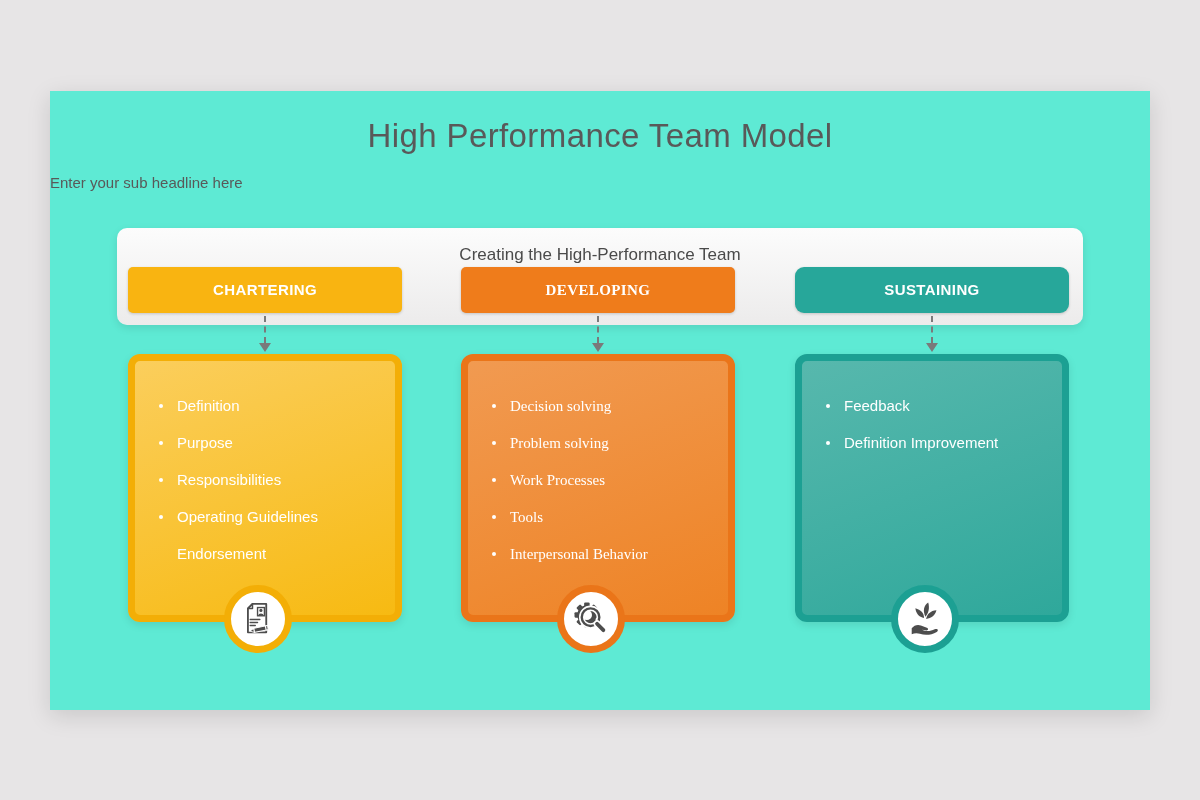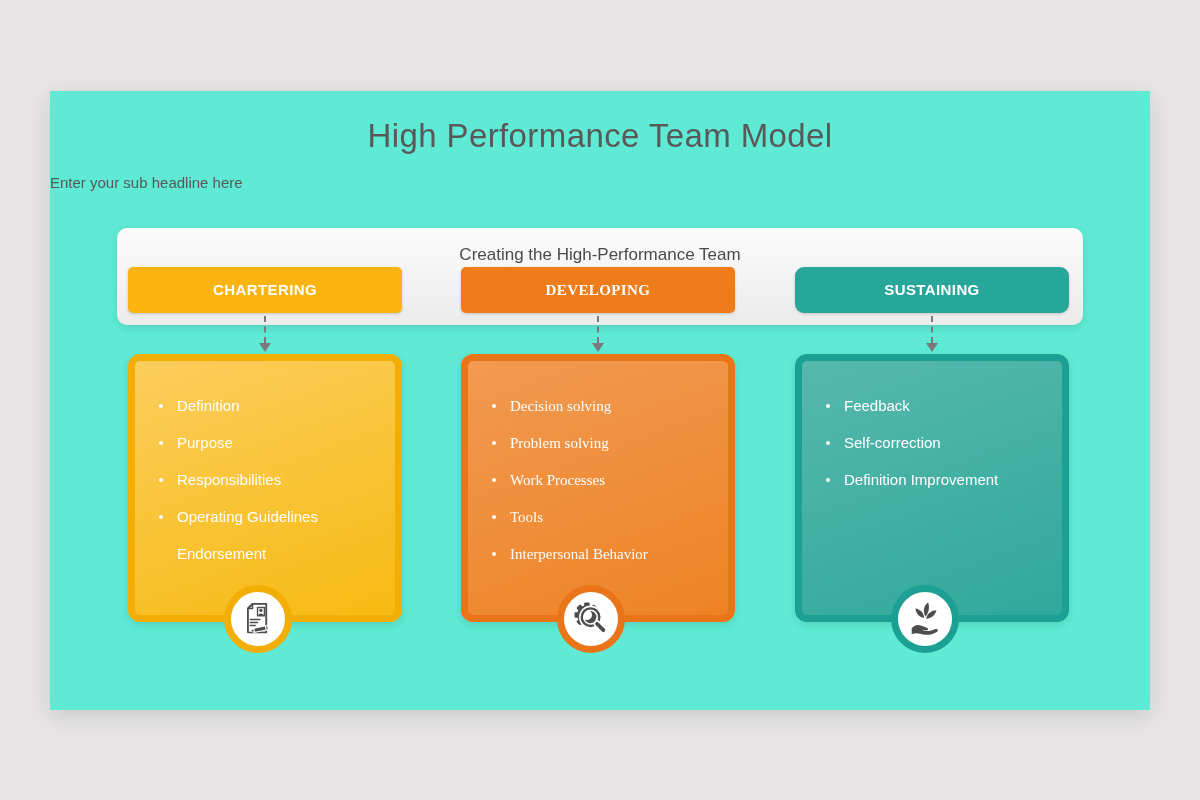--- a/index.html
+++ b/index.html
@@ -208,24 +208,20 @@
       <div class="arrow-head"></div>
     </div>
     <div class="card" style="border-color: rgb(28, 160, 147); background: linear-gradient(160deg, rgb(87, 184, 173) 0%, rgb(47, 168, 155) 100%);">
       <ul class="item-list">
             <li>
               <span class="dot"></span>
               <span>Feedback</span>
             </li>
             <li>
               <span class="dot"></span>
-              <span>Self-correction</span>
-            </li>
-            <li>
-              <span class="dot"></span>
               <span>Definition Improvement</span>
             </li>
           </ul>
     </div>
     <div class="icon-circle" style="border-color: rgb(28, 160, 147);">
       <svg class="icon-svg">
             <use href="#sym-sprout-hand-icon"></use>
           </svg>
     </div>
   </div>

